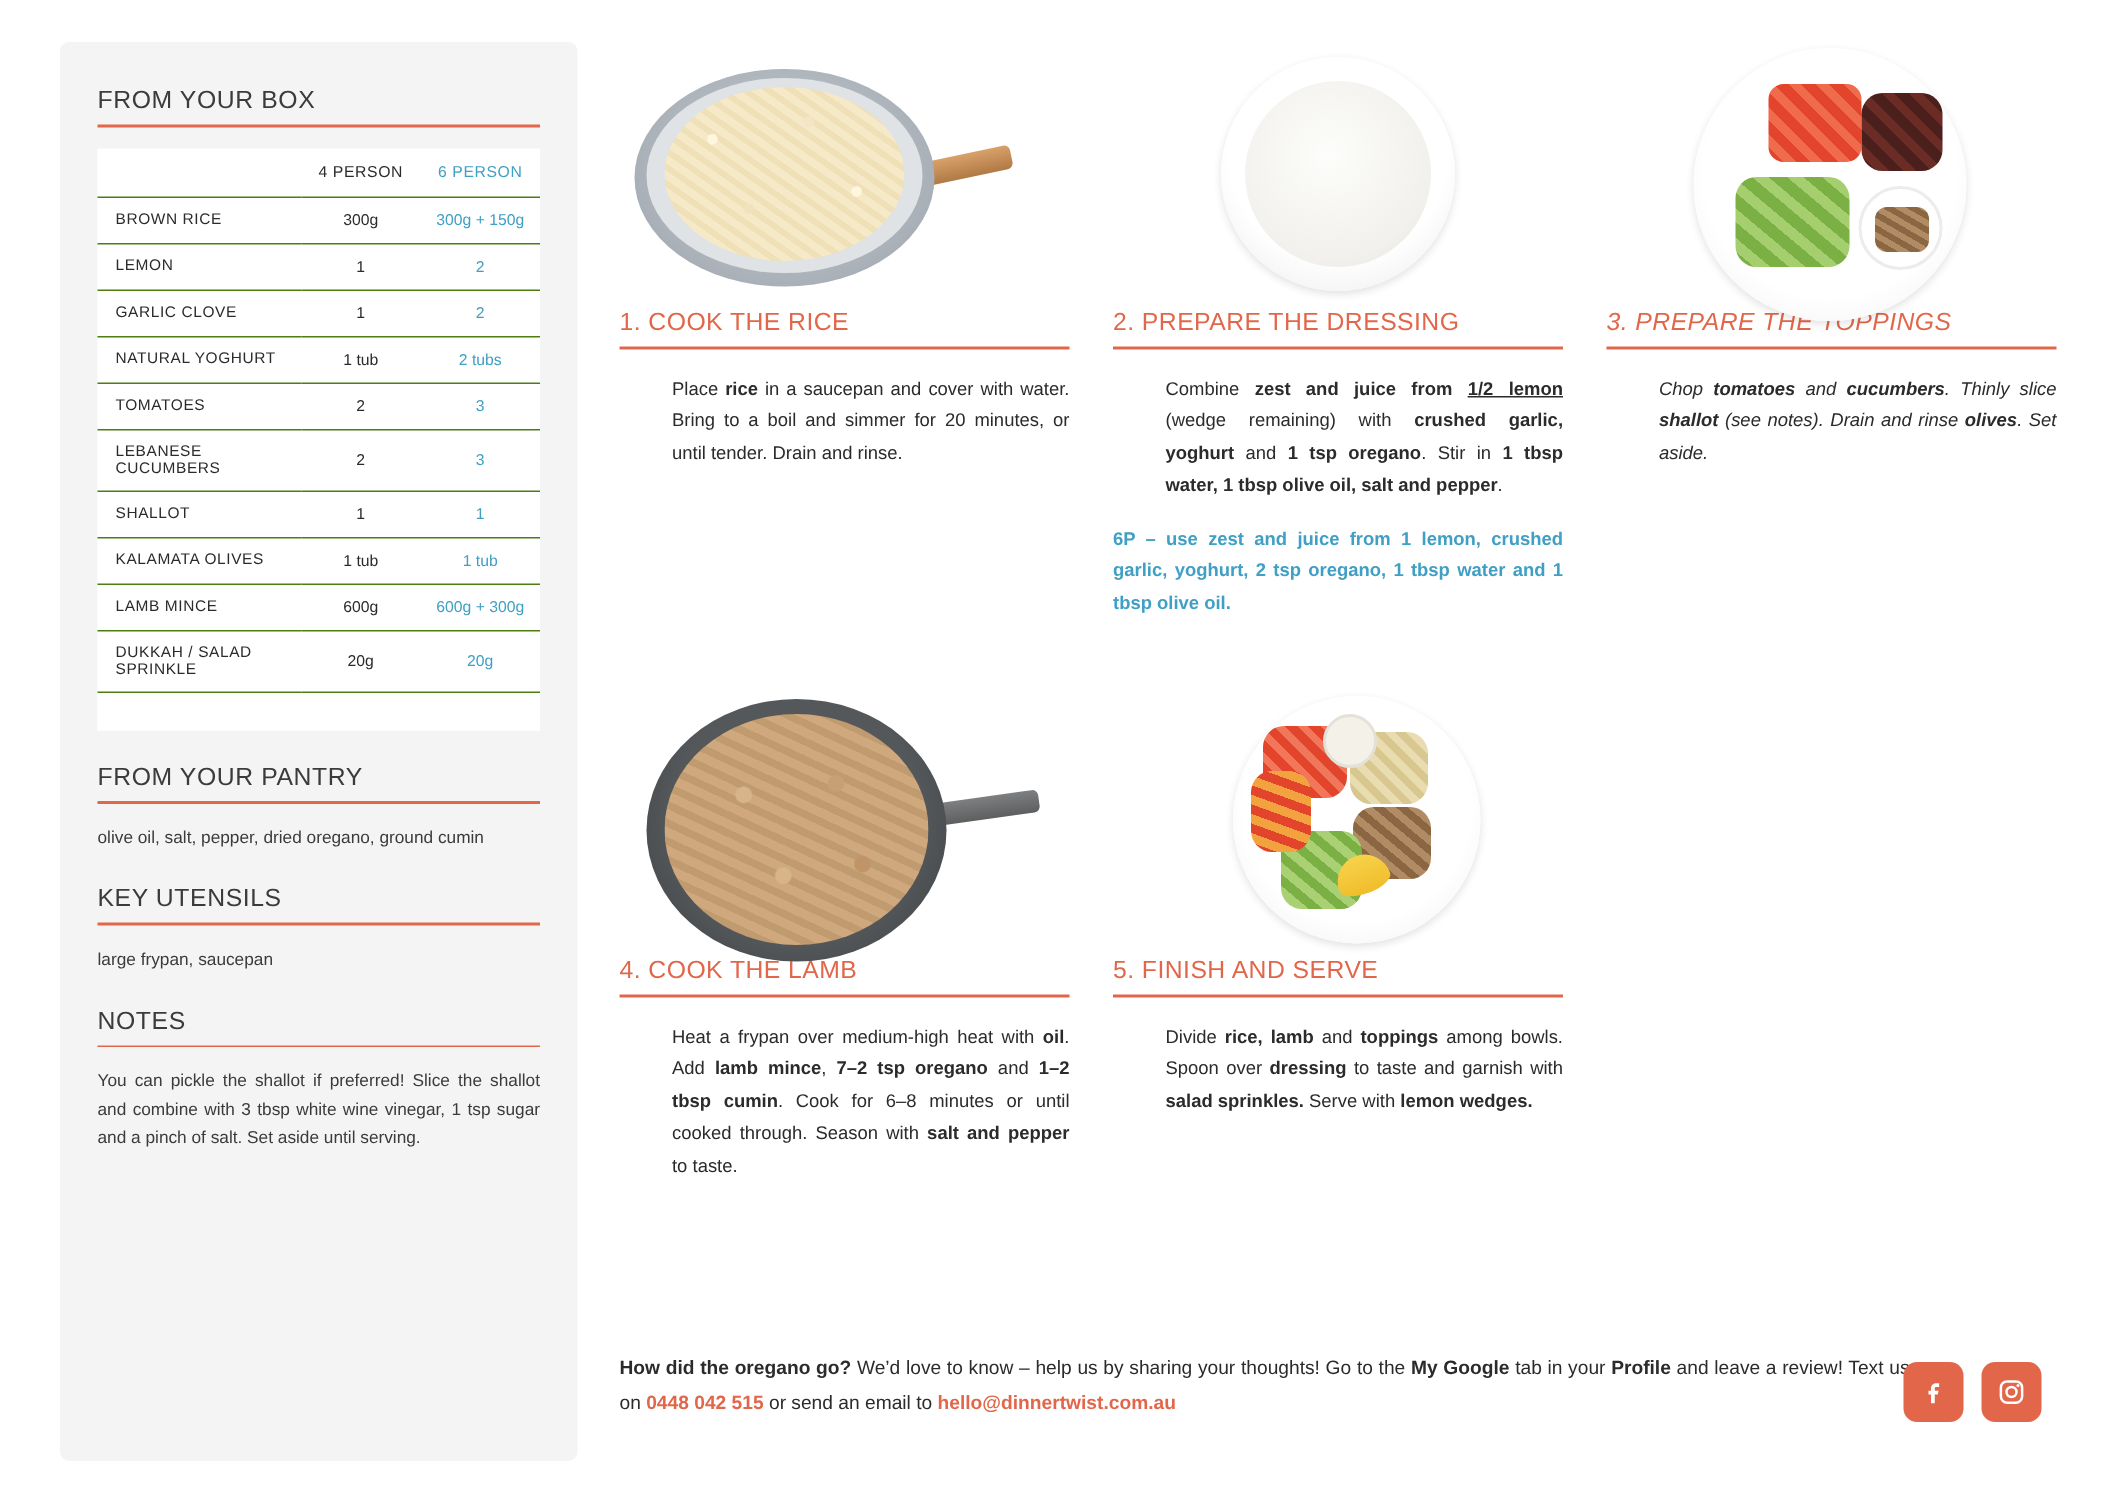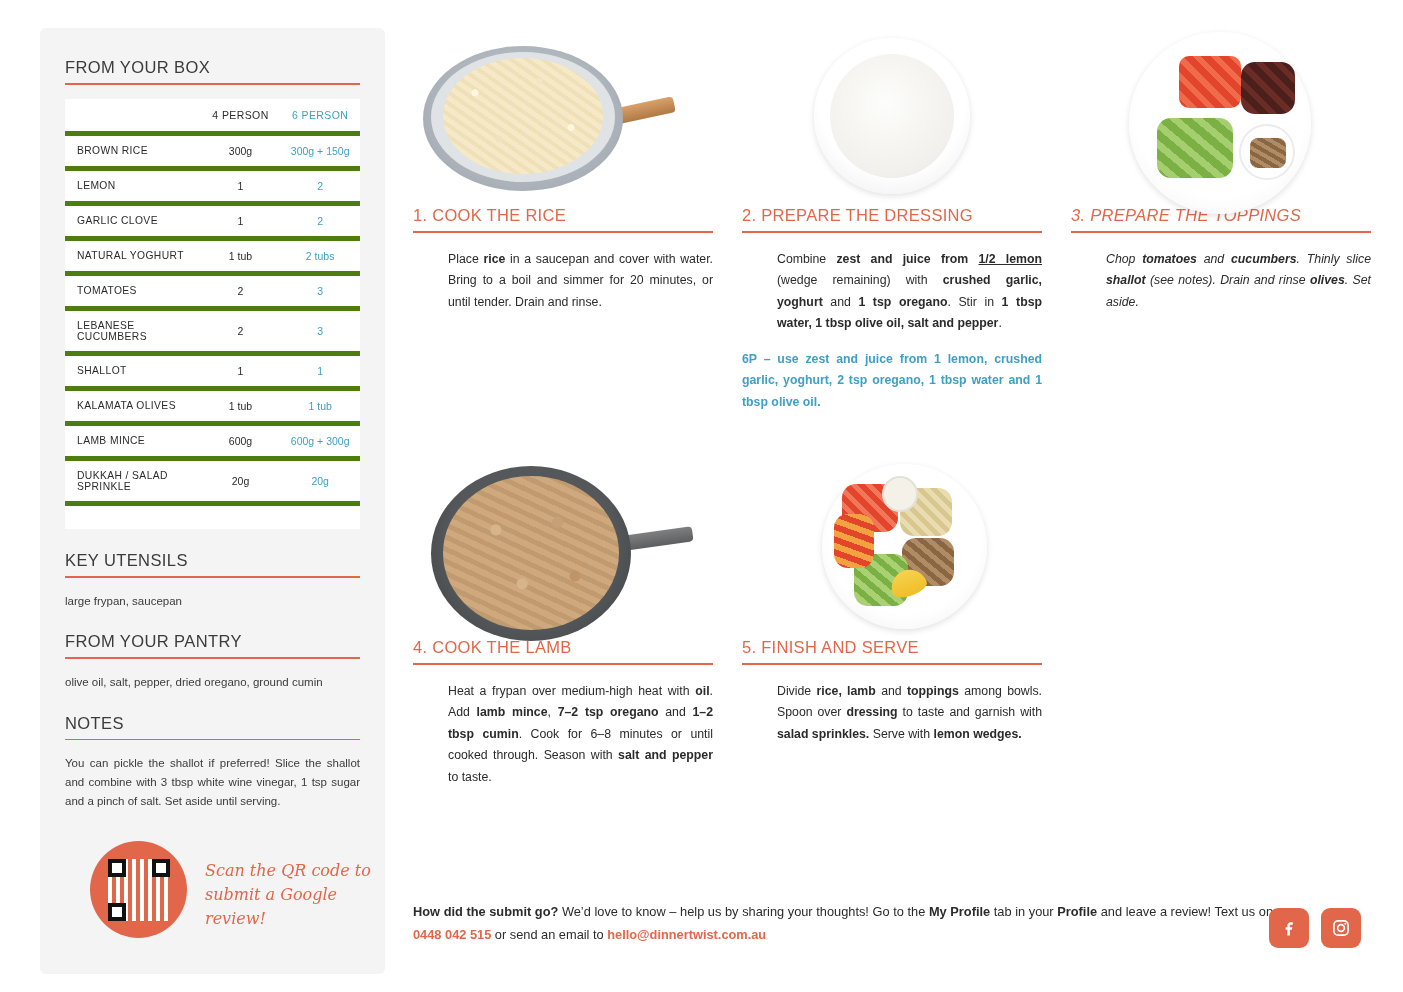--- a/index.html
+++ b/index.html
@@ -24,21 +24,21 @@
   }
   .sec-title {
     font-size:16.5px; letter-spacing:0.4px; color:#3b3b3b;
     font-weight:400; margin:0 0 6px 0;
   }
   .sec-rule { height:1.5px; background:#e2674a; width:100%; margin-bottom:14px; }
 
   table.box { width:100%; border-collapse:collapse; background:#ffffff; }
   table.box td, table.box th {
     font-size:10.5px; padding:9px 6px; text-align:center;
-    border-bottom:5px solid #4d7c0f; font-weight:400;
+    border-bottom:1px solid #4d7c0f; font-weight:400;
   }
   table.box th { font-size:10.5px; letter-spacing:0.4px; padding:10px 6px 10px 6px; }
   table.box .ing {
     text-align:left; padding-left:12px; letter-spacing:0.4px;
     font-size:10.3px; width:46%;
   }
   table.box .c4 { width:27%; color:#2b2b2b; }
   table.box .c6 { width:27%; color:#3f9fc4; }
   table.box th.c6 { color:#3f9fc4; }
   table.box tr.last td { border-bottom:none; }
@@ -239,45 +239,37 @@
             <td class="c4">20g</td>
             <td class="c6">20g</td>
           </tr>
           <tr class="last">
             <td class="tbl-pad" colspan="3"></td>
           </tr>
         </tbody>
     </table>
 
     <div class="blk">
+      <div class="sec-title">FROM YOUR PANTRY</div>
+      <div class="sec-rule"></div>
+      <div class="pantry-text">olive oil, salt, pepper, dried oregano, ground cumin</div>
+    </div>
+
+    <div class="blk">
       <div class="sec-title">KEY UTENSILS</div>
       <div class="sec-rule"></div>
       <div class="utensils-text">large frypan, saucepan</div>
-    </div>
-
-    <div class="blk">
-      <div class="sec-title">FROM YOUR PANTRY</div>
-      <div class="sec-rule"></div>
-      <div class="pantry-text">olive oil, salt, pepper, dried oregano, ground cumin</div>
     </div>
 
     <div class="blk">
       <div class="sec-title">NOTES</div>
       <div class="sec-rule"></div>
       <div class="notes-text">You can pickle the shallot if preferred! Slice the shallot and combine with 3 tbsp white wine vinegar, 1 tsp sugar and a pinch of salt. Set aside until serving.</div>
     </div>
 
-    <div class="qr-wrap">
-      <div class="qr-circle">
-        <div class="qr-code">
-            <i></i>
-          </div>
-      </div>
-      <div class="qr-text">Scan the QR code to submit a Google review!</div>
-    </div>
   </div>
 
   <div class="col c1 row1">
     <div class="photo">
       <div class="handle"></div>
       <div class="dish sieve-outer"></div>
       <div class="dish sieve-rim"></div>
       <div class="dish rice"></div>
     </div>
     <div class="step-title">1. COOK THE RICE</div>
@@ -329,21 +321,21 @@
       <div class="fb4 fb-seg"></div>
       <div class="fb5 fb-seg"></div>
       <div class="fb-sauce"></div>
       <div class="fb-lemon"></div>
     </div>
     <div class="step-title">5. FINISH AND SERVE</div>
     <div class="step-rule"></div>
     <div class="step-body">Divide <b>rice, lamb</b> and <b>toppings</b> among bowls. Spoon over <b>dressing</b> to taste and garnish with <b>salad sprinkles.</b> Serve with <b>lemon wedges.</b></div>
   </div>
 
-  <div class="footer"><b>How did the submit go?</b> We’d love to know – help us by sharing your thoughts! Go to the <b>My Profile</b> tab in your <b>Profile</b> and leave a review! Text us on <span class="orange">0448 042 515</span> or send an email to <span class="orange">hello@dinnertwist.com.au</span></div>
+  <div class="footer"><b>How did the oregano go?</b> We’d love to know – help us by sharing your thoughts! Go to the <b>My Google</b> tab in your <b>Profile</b> and leave a review! Text us on <span class="orange">0448 042 515</span> or send an email to <span class="orange">hello@dinnertwist.com.au</span></div>
   <div class="social">
     <div class="sq">
       <svg width="20" height="20" viewBox="0 0 24 24" fill="#fff">
           <path d="M14 8h2.5V5H14c-2.2 0-4 1.8-4 4v2H8v3h2v7h3v-7h2.5l.5-3H13V9c0-.6.4-1 1-1z"></path>
         </svg>
     </div>
     <div class="sq">
       <svg width="20" height="20" viewBox="0 0 24 24" fill="none" stroke="#fff" stroke-width="2">
         <rect x="3.5" y="3.5" width="17" height="17" rx="5"></rect>
           <circle cx="12" cy="12" r="4"></circle>

